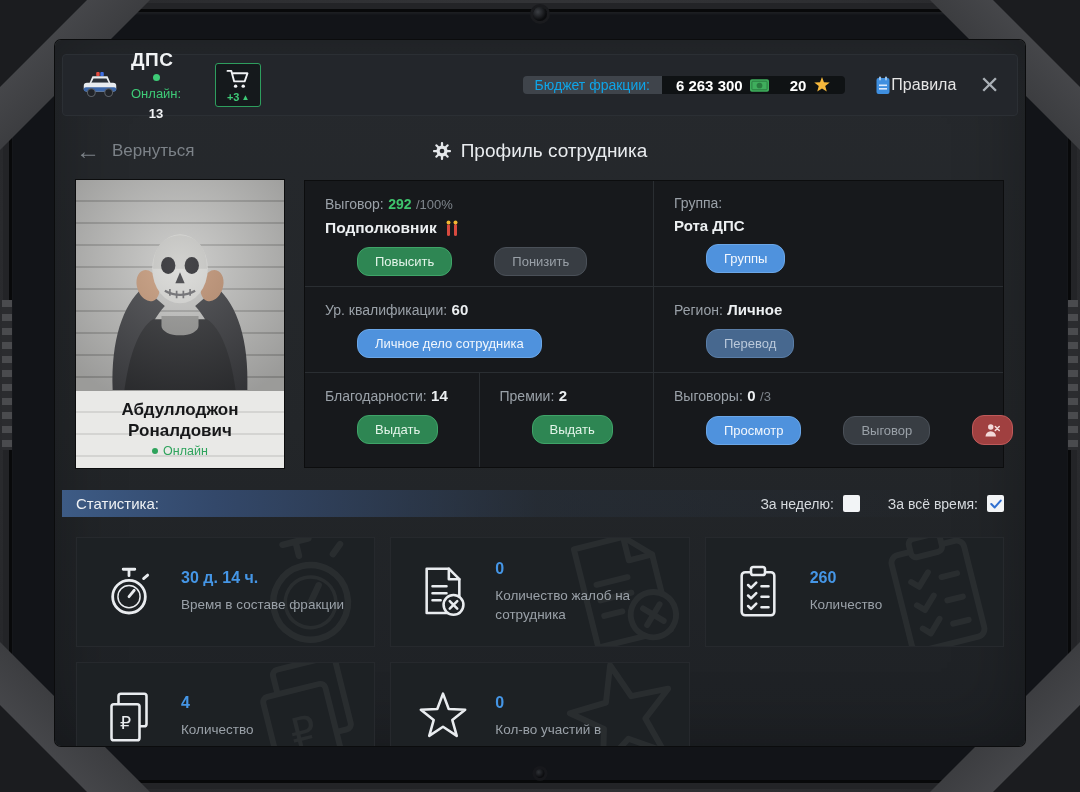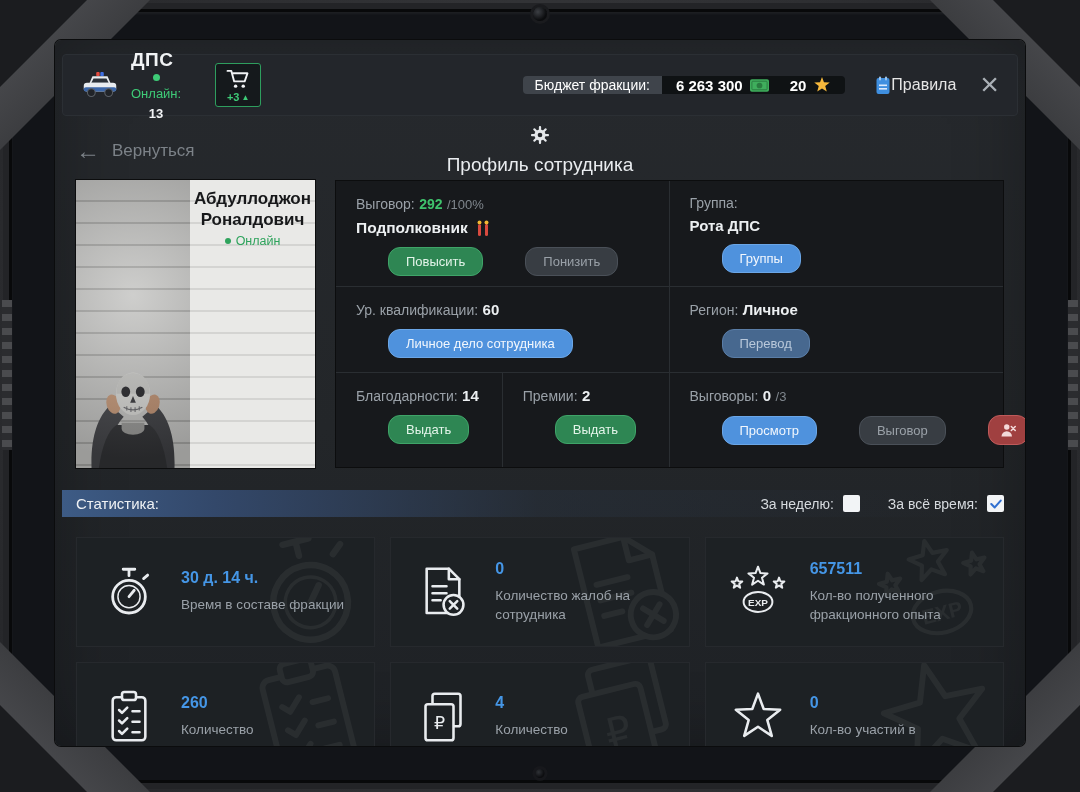--- a/index.html
+++ b/index.html
@@ -44,39 +44,39 @@
   .faction { display:flex; align-items:center; gap:12px; }
   .faction-name { color:#f1f3f5; font-size:19px; font-weight:bold; letter-spacing:.5px; }
   .faction-online { display:flex; align-items:center; gap:5px; margin-top:3px; font-size:13px;flex-direction:column; }
   .dot { width:7px; height:7px; border-radius:50%; background:#3ecb77; display:inline-block; }
   .on-label { color:#3ecb77; } .on-count { color:#f1f3f5; font-weight:bold; }
   .cart { display:flex; flex-direction:column; align-items:center; margin-left:34px;
     border:1px solid #2e9e5e; border-radius:3px; background:#15191c; padding:5px 10px 3px; cursor:pointer; }
   .cart-badge { color:#3ecb77; font-size:11px; font-weight:bold; display:flex; align-items:center; gap:2px; margin-top:2px; }
   .cart-badge .up { font-size:8px; }
   .budget { display:flex; align-items:stretch; margin-left:auto; border-radius:4px; overflow:hidden; font-size:14px; }
-  .budget-label { background:#3f444b; color:#ffffff; padding:0 12px; display:flex; align-items:center; }
+  .budget-label { background:#3f444b; color:#0ea5e9; padding:0 12px; display:flex; align-items:center; }
   .budget-values { background:#0f1214; padding:0 14px; display:flex; gap:7px; align-items:center;
     color:#fff; font-weight:bold; font-size:15px; }
   .budget-stars { margin-left:14px; }
   .rules { display:flex; align-items:center; gap:0; color:#e5e5e5; font-size:16px;
     margin-left:30px; cursor:pointer; }
   .close { color:#aab0b6; font-size:32px; margin-left:24px; line-height:.8; cursor:pointer; font-weight:300; }
 
   
   .content-pad { padding:0 14px; }
   .subheader { position:relative; height:42px; margin-top:14px; display:flex; align-items:center; }
   .back { color:#7c8288; font-size:17px; display:flex; gap:12px; align-items:center; cursor:pointer; z-index:2; }
   .back .arrow { font-size:24px; line-height:1; }
   .page-title { position:absolute; left:0; right:0; display:flex; justify-content:center;
-    gap:10px; align-items:center; color:#e9ecef; font-size:19px;flex-direction:column; }
+    gap:10px; align-items:center; color:#e9ecef; font-size:19px; }
 
   
   .profile-row { display:flex; gap:20px; margin-top:8px; }
-  .photo-card { width:239px; height:288px; display:flex; flex-direction:row;
+  .photo-card { width:208px; height:288px; display:flex; flex-direction:column;
     box-shadow:0 0 0 1px #0c0d0e; }
   .mugshot { flex:1; position:relative; overflow:hidden;
     background:repeating-linear-gradient(180deg,#c6c6c4 0 20px,#a6a6a4 20px 22px); }
   .mugshot::after{ content:""; position:absolute; inset:0;
     background:radial-gradient(circle at 50% 40%, rgba(255,255,255,.15), rgba(0,0,0,.22) 90%); }
   .person { position:absolute; bottom:0; left:0; width:100%; height:96%; }
   .name-plate { background:repeating-linear-gradient(180deg,#e9e9e7 0 20px,#d4d4d2 20px 22px);
     padding:8px 4px 10px; text-align:center; }
   .name { font-weight:bold; color:#17181a; font-size:17px; line-height:1.25; }
   .online-status { color:#2ea35c; font-size:12.5px; margin-top:3px; display:flex; justify-content:center; align-items:center; gap:5px; }
@@ -448,34 +448,20 @@
           <svg width="56" height="56">
             <use href="#i-complaint" xlink:href="#i-complaint"></use>
           </svg>
         </div>
       <div class="stat-body">
         <div class="stat-value">0</div>
         <div class="stat-label">Количество жалоб на сотрудника</div>
       </div>
     </div>
 
-    <div class="stat-card">
-      <svg class="wm" viewBox="0 0 56 48">
-          <use href="#i-exp" xlink:href="#i-exp"></use>
-        </svg>
-      <div class="stat-icon-box">
-          <svg width="62" height="54" viewBox="0 0 56 48">
-            <use href="#i-exp" xlink:href="#i-exp"></use>
-          </svg>
-        </div>
-      <div class="stat-body">
-        <div class="stat-value">657511</div>
-        <div class="stat-label">Кол-во полученного фракционного опыта</div>
-      </div>
-    </div>
 
     <div class="stat-card">
       <svg class="wm">
           <use href="#i-clipboard" xlink:href="#i-clipboard"></use>
         </svg>
       <div class="stat-icon-box">
           <svg width="56" height="56">
             <use href="#i-clipboard" xlink:href="#i-clipboard"></use>
           </svg>
         </div>

